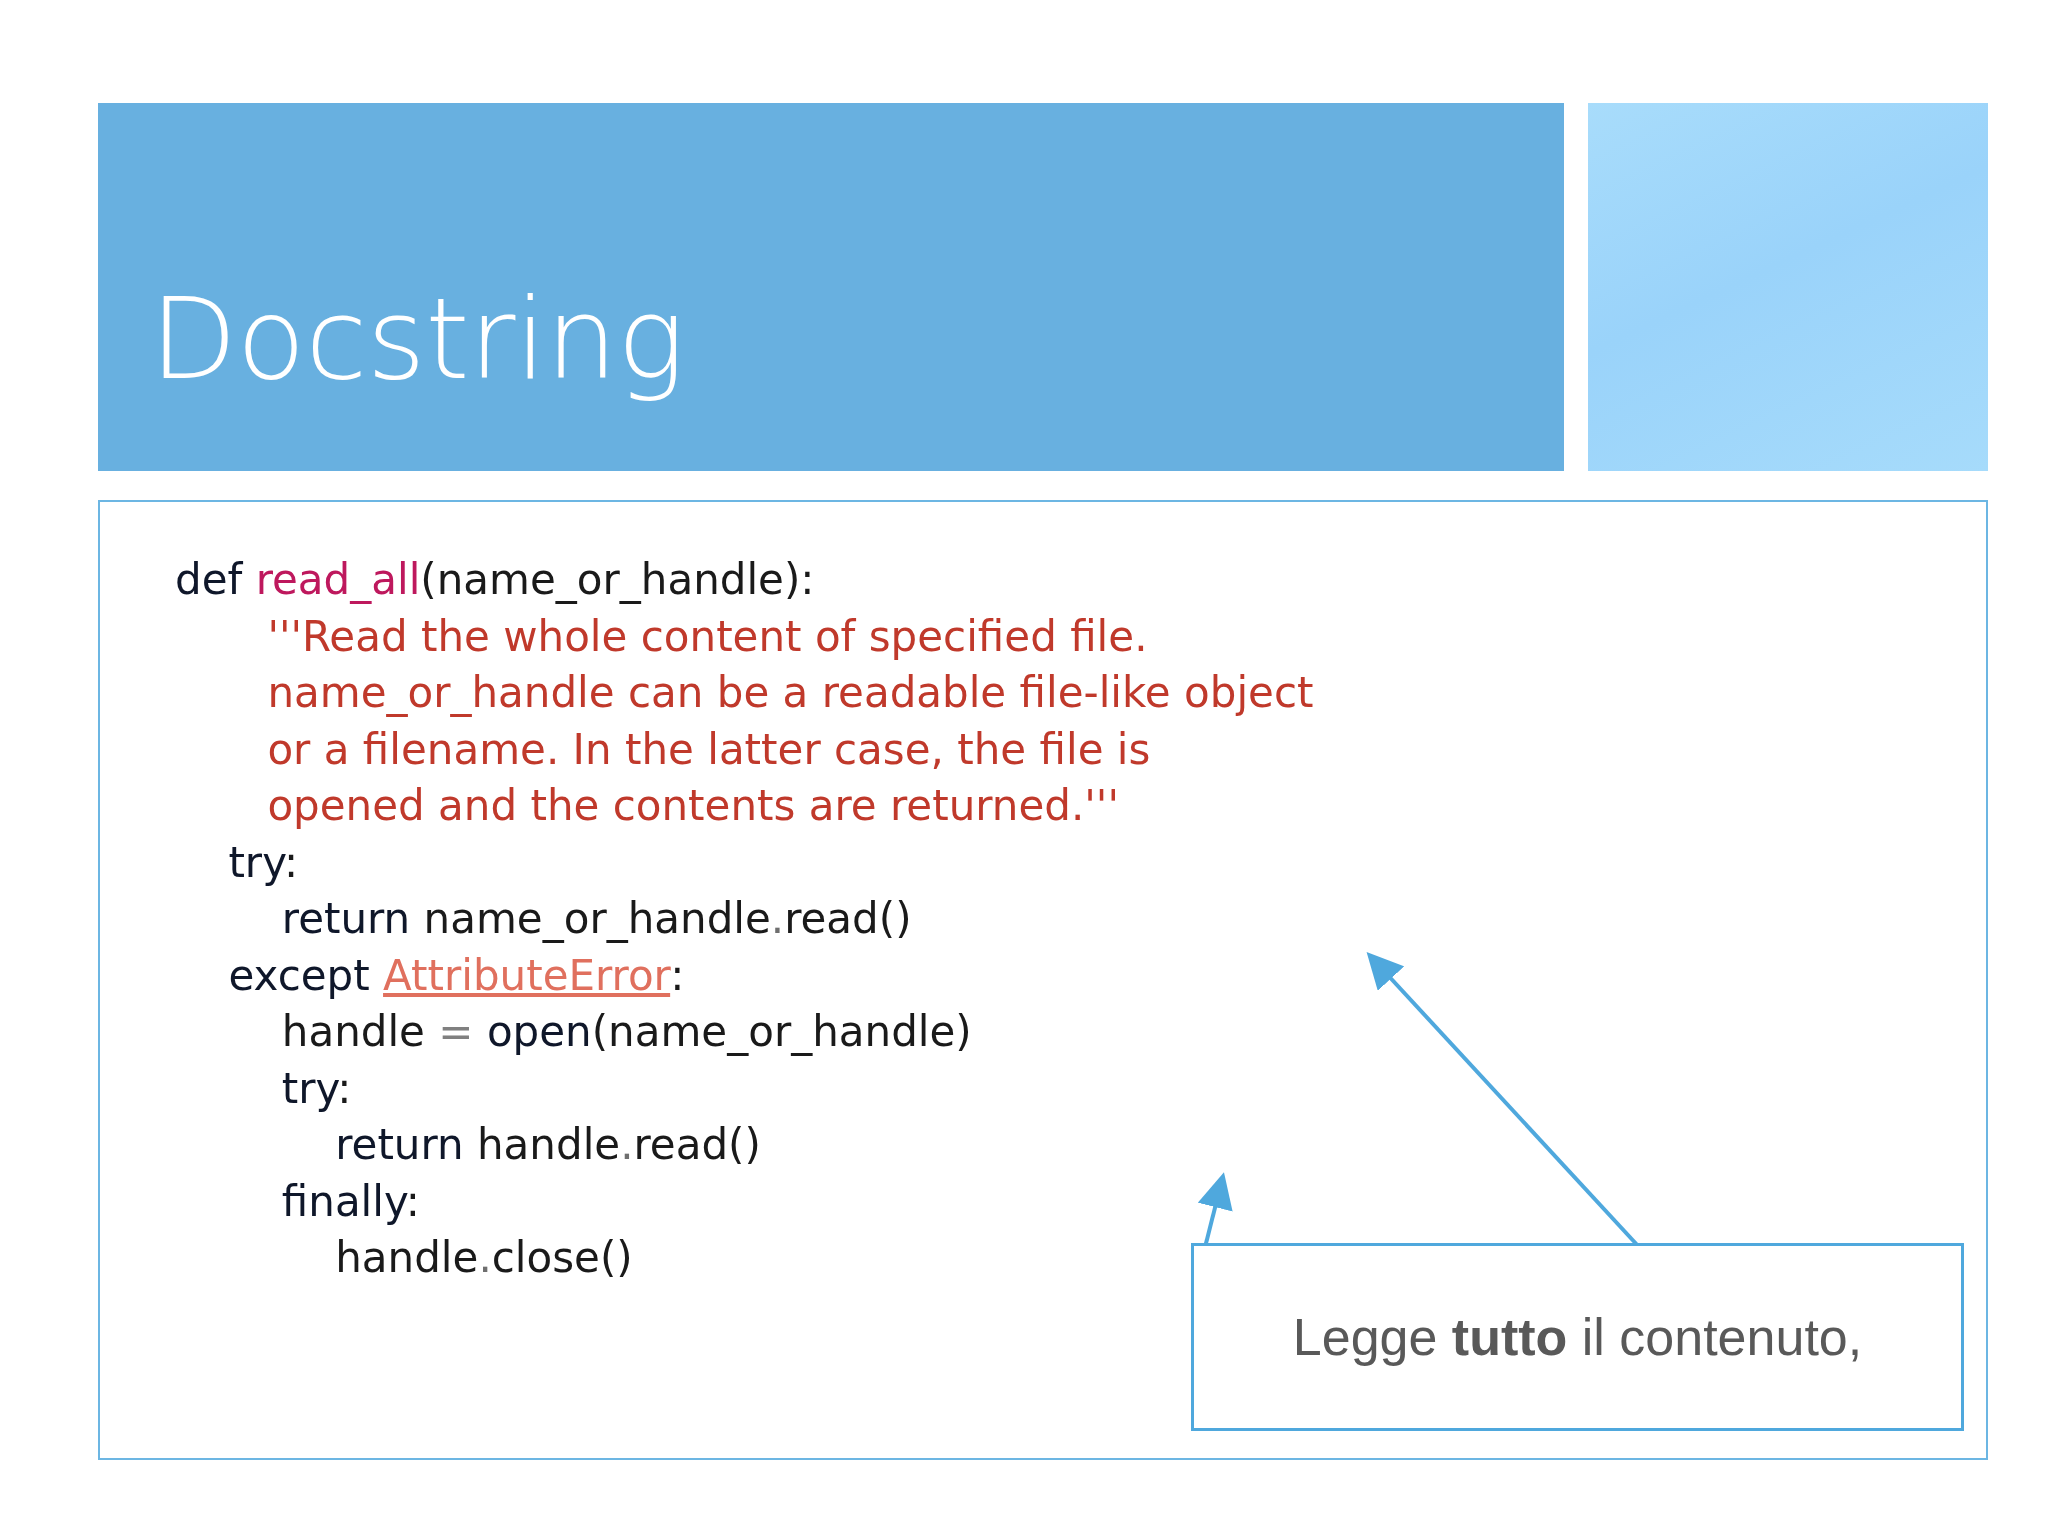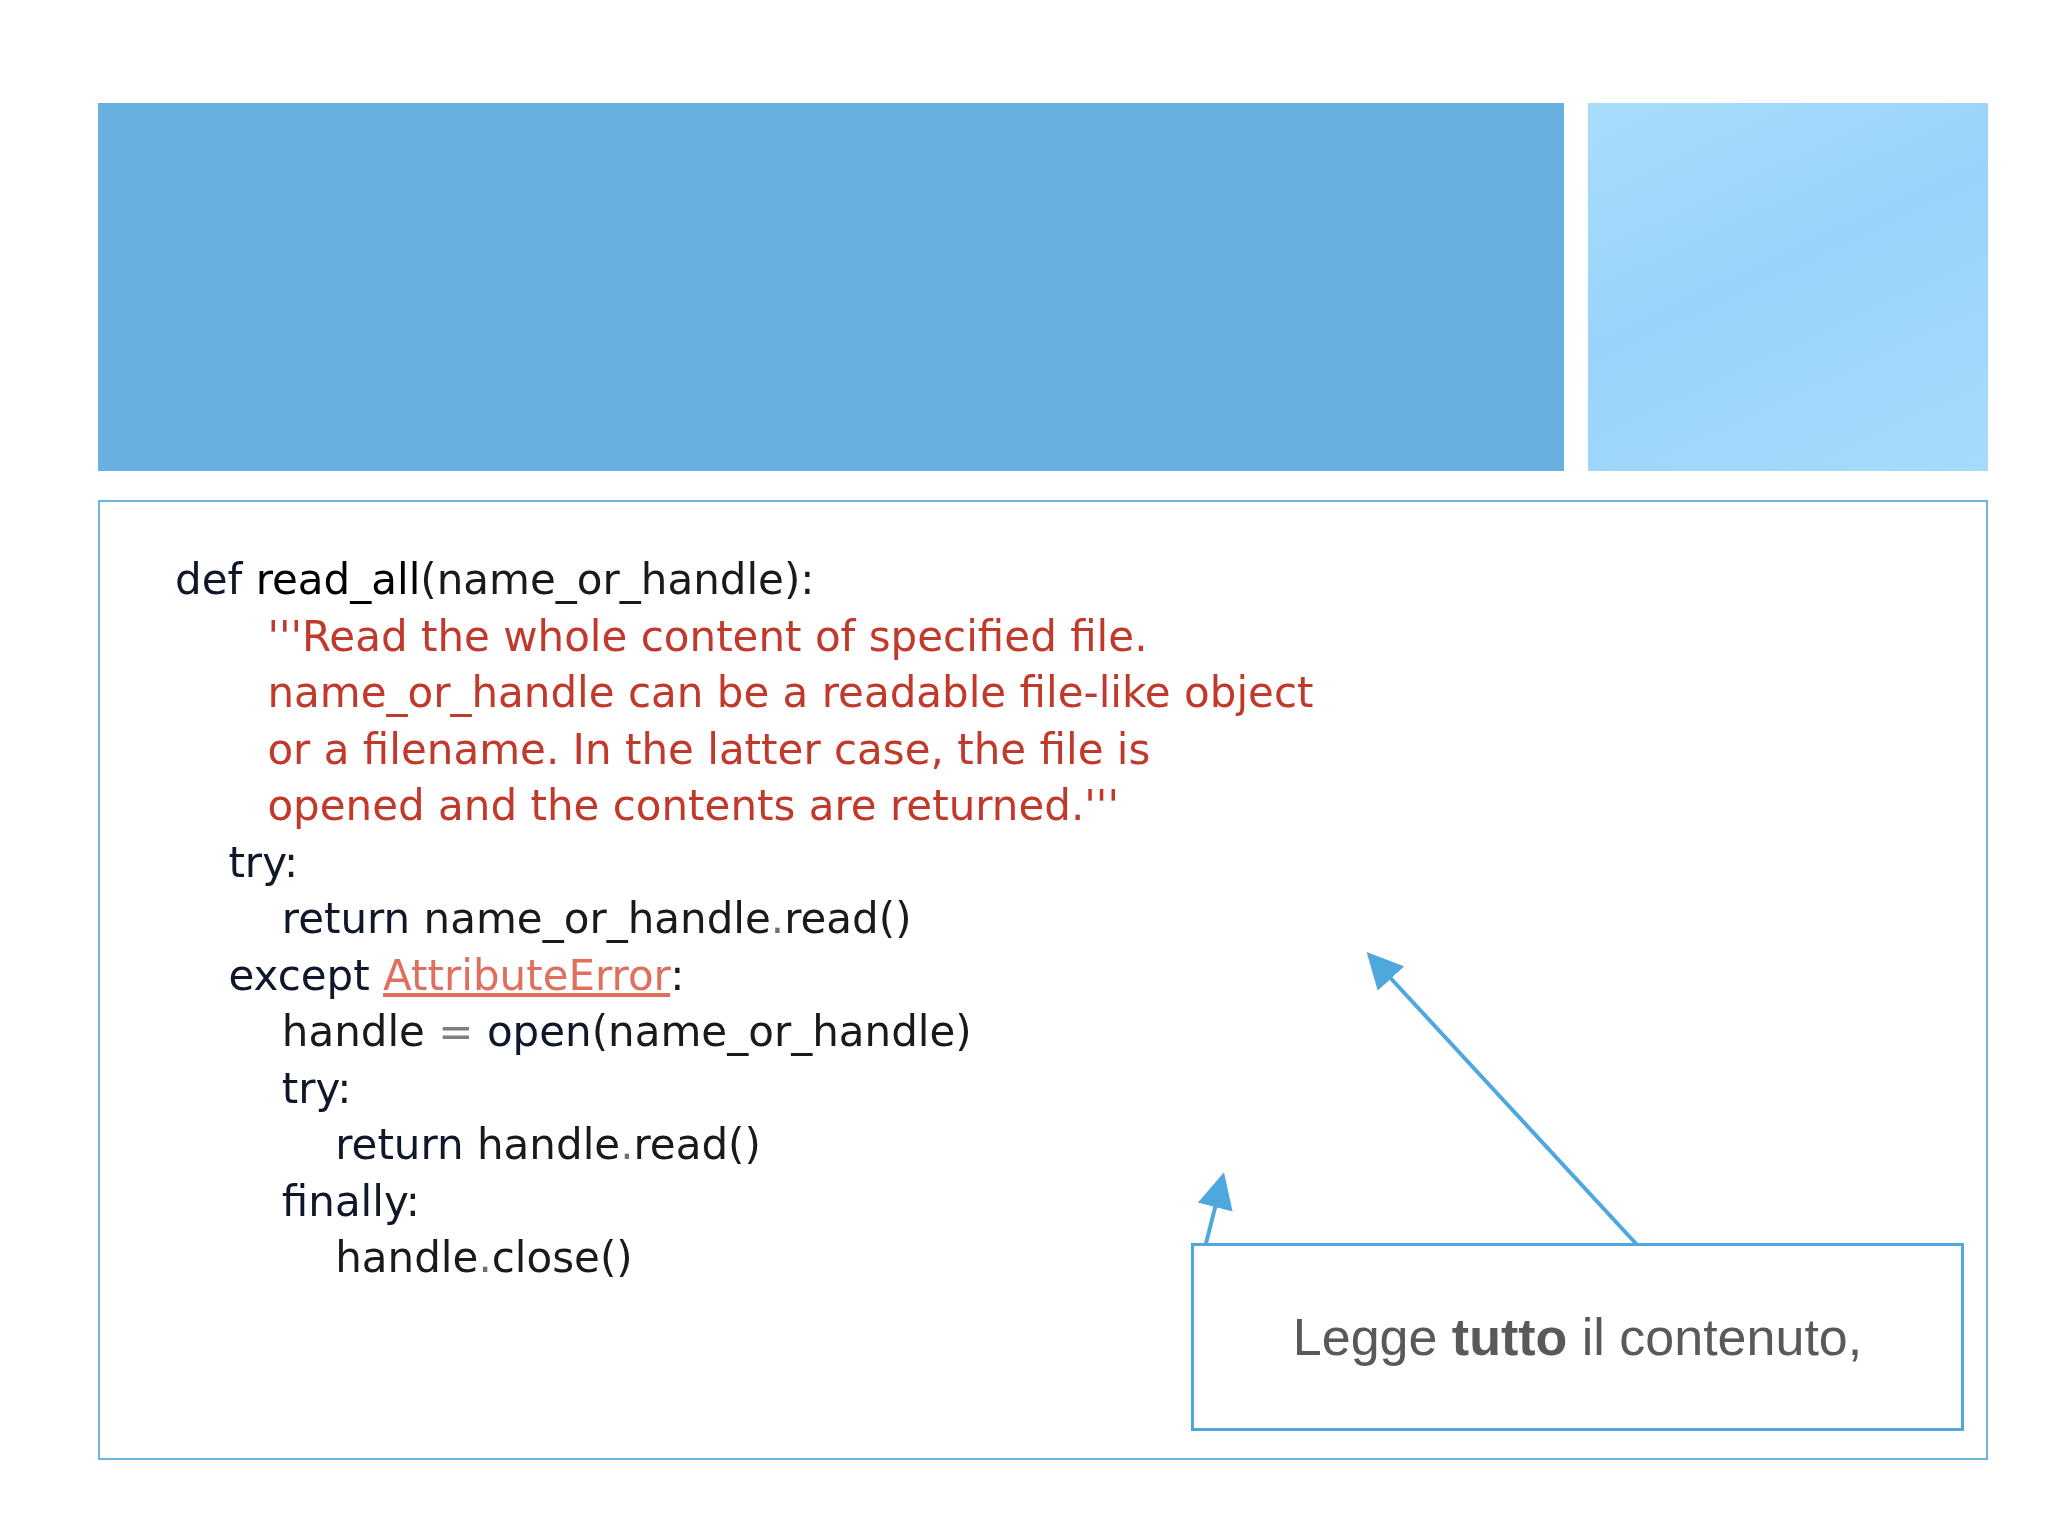--- a/index.html
+++ b/index.html
@@ -43,21 +43,21 @@
   .code{
     position:absolute;left:175px;top:552px;
     font-family:"DejaVu Sans","Liberation Sans",sans-serif;
     font-size:42px;
     line-height:56.5px;
     color:#1a1a1a;
     white-space:pre;
   }
   .code .ln{display:block;height:56.5px;}
   .kw{color:#0f172a;}
-  .fn{color:#000000;}
+  .fn{color:#be185d;}
   .doc{color:#c0392b;margin-left:39px;}
   .exc{color:#e06martin;text-decoration:underline;}
   .exc{color:#e0705e;}
   .op{color:#808080;}
   .dot{color:#6f6f6f;}
 
   
   .arrows{position:absolute;left:0;top:0;width:2048px;height:1536px;pointer-events:none;}
 
   
@@ -78,20 +78,21 @@
   }
   .callout-text b{font-weight:bold;}
 </style>
 </head>
 <body>
 
 <div class="slide">
 
   <div class="title-band"></div>
   <div class="title-accent"></div>
+  <div class="slide-title">Docstring</div>
 
   <div class="content-frame"></div>
 
   <div class="code" id="code-block"><span class="ln"><span class="kw">def </span><span class="fn">read_all</span><span>(name_or_handle):</span></span><span class="ln">    <span class="doc">'''Read the whole content of specified file.</span></span><span class="ln">    <span class="doc">name_or_handle can be a readable file-like object</span></span><span class="ln">    <span class="doc">or a filename. In the latter case, the file is</span></span><span class="ln">    <span class="doc">opened and the contents are returned.'''</span></span><span class="ln">    <span class="kw">try</span><span>:</span></span><span class="ln">        <span class="kw">return</span><span> name_or_handle</span><span class="dot">.</span><span>read()</span></span><span class="ln">    <span class="kw">except </span><span class="exc">AttributeError</span><span>:</span></span><span class="ln">        <span>handle </span><span class="op">=</span><span> </span><span class="kw">open</span><span>(name_or_handle)</span></span><span class="ln">        <span class="kw">try</span><span>:</span></span><span class="ln">            <span class="kw">return</span><span> handle</span><span class="dot">.</span><span>read()</span></span><span class="ln">        <span class="kw">finally</span><span>:</span></span><span class="ln">            <span>handle</span><span class="dot">.</span><span>close()</span></span></div>
 
   <svg class="arrows" viewBox="0 0 2048 1536">
     <defs>
       <marker id="ah" markerWidth="9" markerHeight="9" refX="7" refY="4.5" orient="auto">
         <path d="M0,0 L9,4.5 L0,9 z" fill="#4fa8dd"></path>
       </marker>

